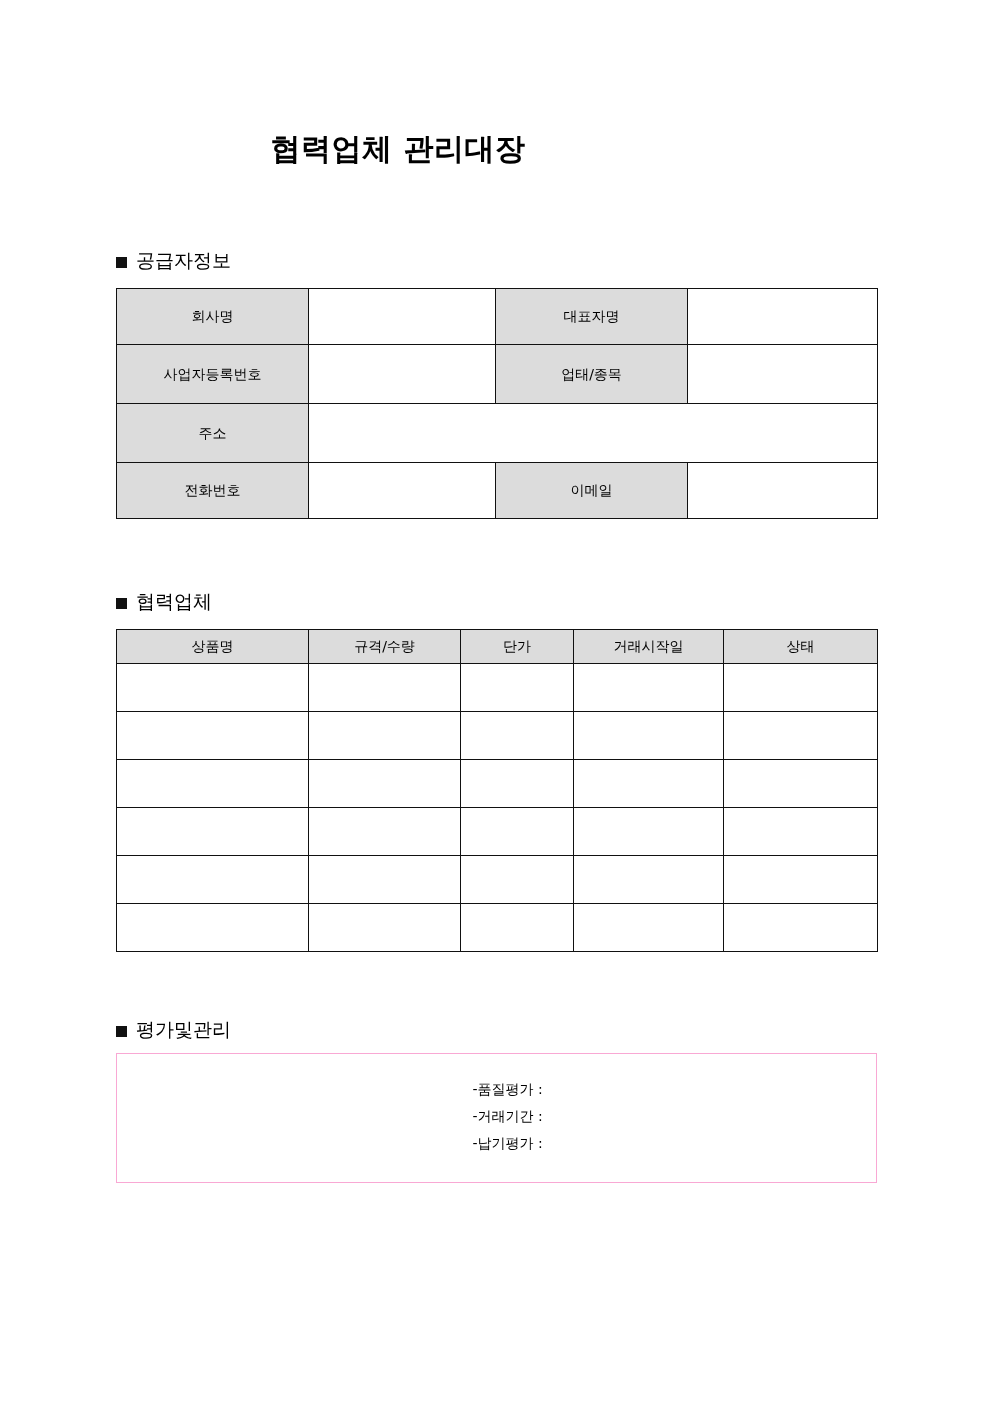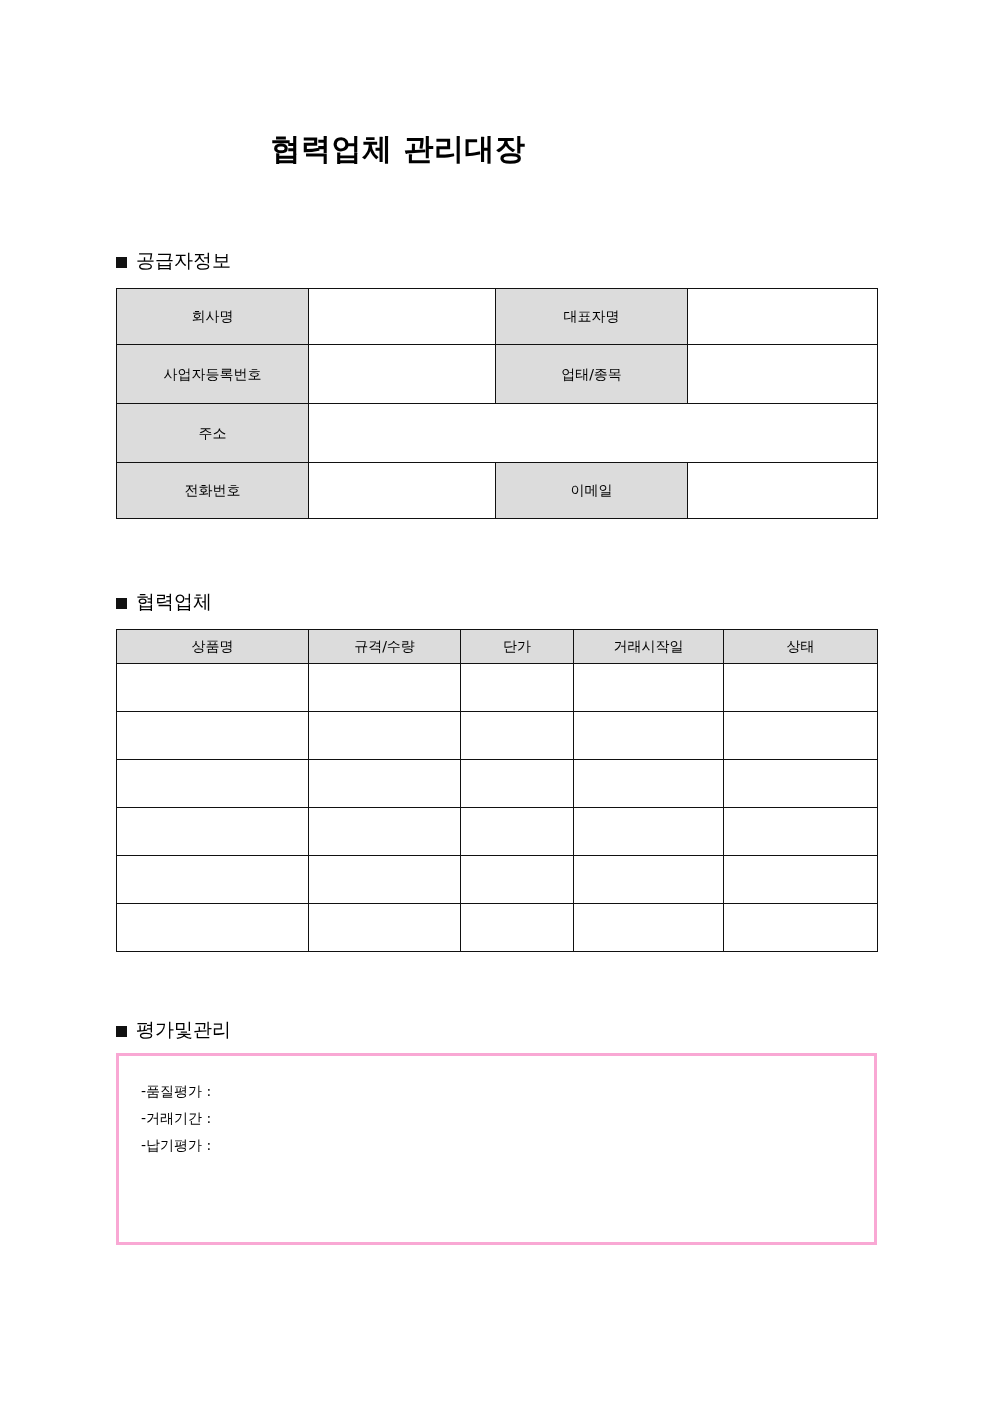--- a/index.html
+++ b/index.html
@@ -98,24 +98,25 @@
   #table-transaction { top: 629px; padding-left: 40px; }
   #table-transaction th { height: 33px; }
   #table-transaction td { height: 47px; }
 
   
   .eval-box {
     position: absolute;
     left: 116px;
     top: 1053px;
     width: 761px;
-    height: 192px;
+    height: 130px;
     box-sizing: border-box;
-    border: 3px solid #f9a8d4;
-    background: #ffffff;
+    border: 1px solid #f9a8d4;
+    background: #ffffff;
+    text-align: center;
   }
   .eval-list {
     margin: 0;
     padding: 22px 0 0 22px;
     list-style: none;
   }
   .eval-list li {
     font-size: 14px;
     line-height: 27px;
     white-space: nowrap;

